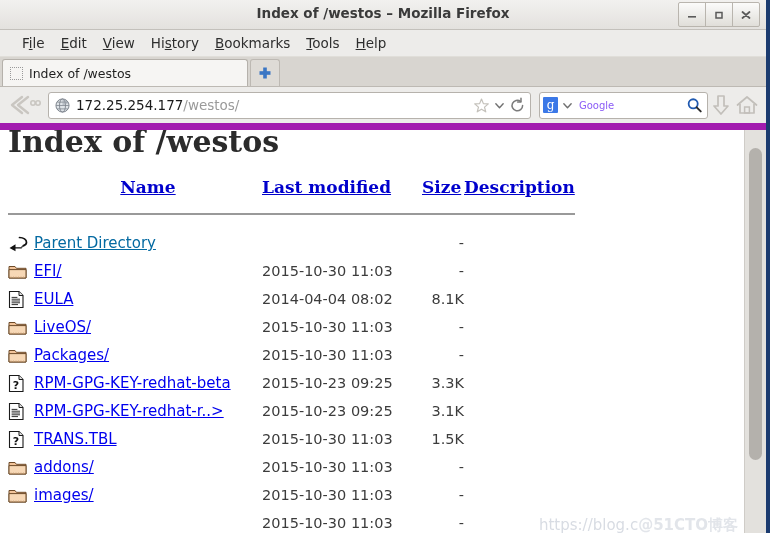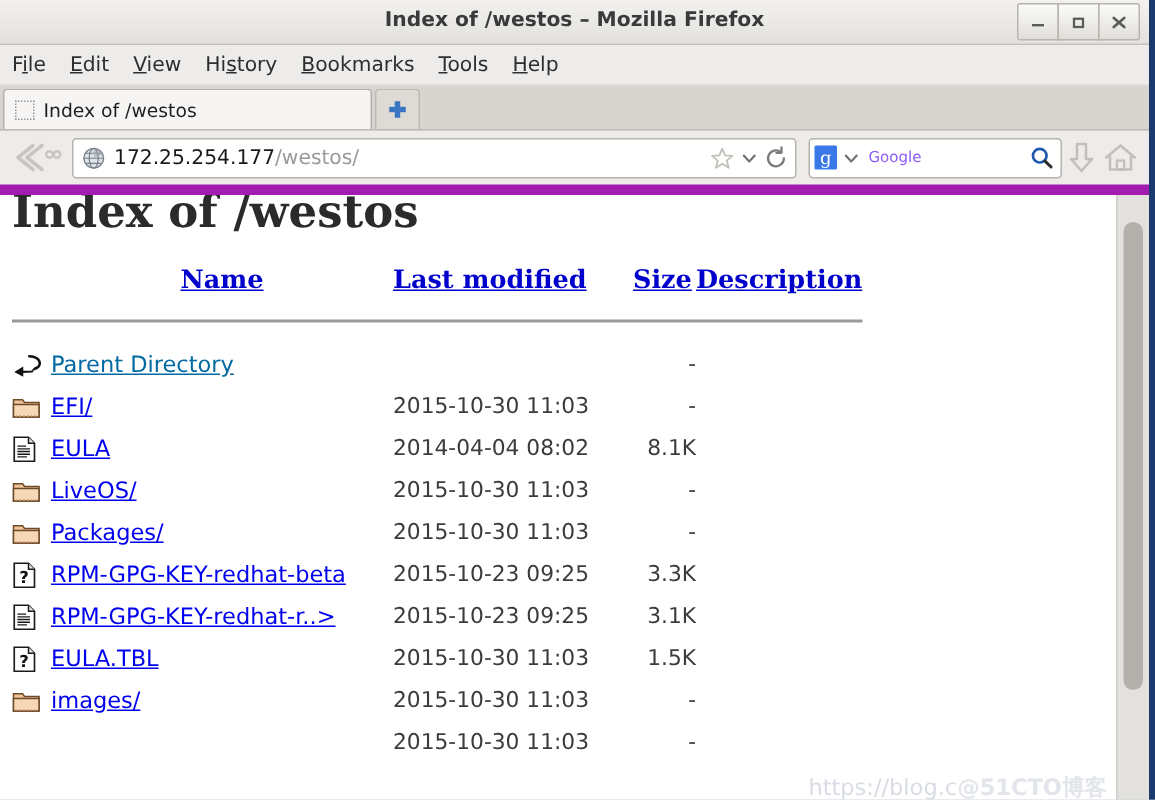--- a/index.html
+++ b/index.html
@@ -52,21 +52,21 @@
   }
   .winbtn:first-child { border-radius: 2px 0 0 2px; }
   .winbtn:last-child  { border-radius: 0 2px 2px 0; }
 
   
   #menubar {
     height: 26px;
     background: #edecea;
     display: flex;
     align-items: center;
-    padding-left: 8px;
+    padding-left: 22px;
     border-bottom: 1px solid #e0ded9;
   }
   .menu-item {
     font-size: 13.5px;
     color: #2e2e2e;
     margin-right: 16px;
     font-family: "DejaVu Sans", sans-serif;
     white-space: nowrap;
   }
   .menu-item u { text-decoration: underline; }
@@ -504,31 +504,42 @@
               <td class="c-date">2015-10-23 09:25</td>
               <td class="c-size">3.1K</td>
               <td class="c-desc"></td>
             </tr>
             <tr>
               <td class="c-icon"><svg class="ic" width="17" height="19" viewBox="0 0 17 19">
                   <path d="M1.5,1.5 L11,1.5 L15,5.5 L15,17.5 L1.5,17.5 Z" fill="#ffffff" stroke="#1a1a1a" stroke-width="1.1"></path>
                   <path d="M11,1.5 L11,5.5 L15,5.5" fill="#e4e4e4" stroke="#1a1a1a" stroke-width="1"></path>
                   <text x="8" y="14.6" font-family="DejaVu Sans, sans-serif" font-size="11" font-weight="bold" fill="#111" text-anchor="middle">?</text>
                 </svg></td>
-              <td class="c-name"><a class="flink" href="#">EULA.TBL</a></td>
+              <td class="c-name"><a class="flink" href="#">TRANS.TBL</a></td>
               <td class="c-date">2015-10-30 11:03</td>
               <td class="c-size">1.5K</td>
               <td class="c-desc"></td>
             </tr>
             <tr>
               <td class="c-icon"><svg class="ic" width="19" height="17" viewBox="0 0 19 17">
                   <path d="M1,3.5 L7,3.5 L8.4,5.3 L18,5.3 L18,15 L1,15 Z" fill="#f2c49a" stroke="#6d4a28" stroke-width="1"></path>
                   <path d="M1,6.6 L18,6.6 L18,15 L1,15 Z" fill="#f7d8b6" stroke="#6d4a28" stroke-width="1"></path>
                   <path d="M3,15 L3,13.6 M5.5,15 L5.5,13.6 M8,15 L8,13.6 M10.5,15 L10.5,13.6 M13,15 L13,13.6 M15.5,15 L15.5,13.6" stroke="#c79a6e" stroke-width="0.8"></path>
                 </svg></td>
+              <td class="c-name"><a class="flink" href="#">addons/</a></td>
+              <td class="c-date">2015-10-30 11:03</td>
+              <td class="c-size">-</td>
+              <td class="c-desc"></td>
+            </tr>
+            <tr>
+              <td class="c-icon"><svg class="ic" width="19" height="17" viewBox="0 0 19 17">
+                  <path d="M1,3.5 L7,3.5 L8.4,5.3 L18,5.3 L18,15 L1,15 Z" fill="#f2c49a" stroke="#6d4a28" stroke-width="1"></path>
+                  <path d="M1,6.6 L18,6.6 L18,15 L1,15 Z" fill="#f7d8b6" stroke="#6d4a28" stroke-width="1"></path>
+                  <path d="M3,15 L3,13.6 M5.5,15 L5.5,13.6 M8,15 L8,13.6 M10.5,15 L10.5,13.6 M13,15 L13,13.6 M15.5,15 L15.5,13.6" stroke="#c79a6e" stroke-width="0.8"></path>
+                </svg></td>
               <td class="c-name"><a class="flink" href="#">images/</a></td>
               <td class="c-date">2015-10-30 11:03</td>
               <td class="c-size">-</td>
               <td class="c-desc"></td>
             </tr>
             <tr>
               <td class="c-icon"></td>
               <td class="c-name"></td>
               <td class="c-date">2015-10-30 11:03</td>
               <td class="c-size">-</td>

